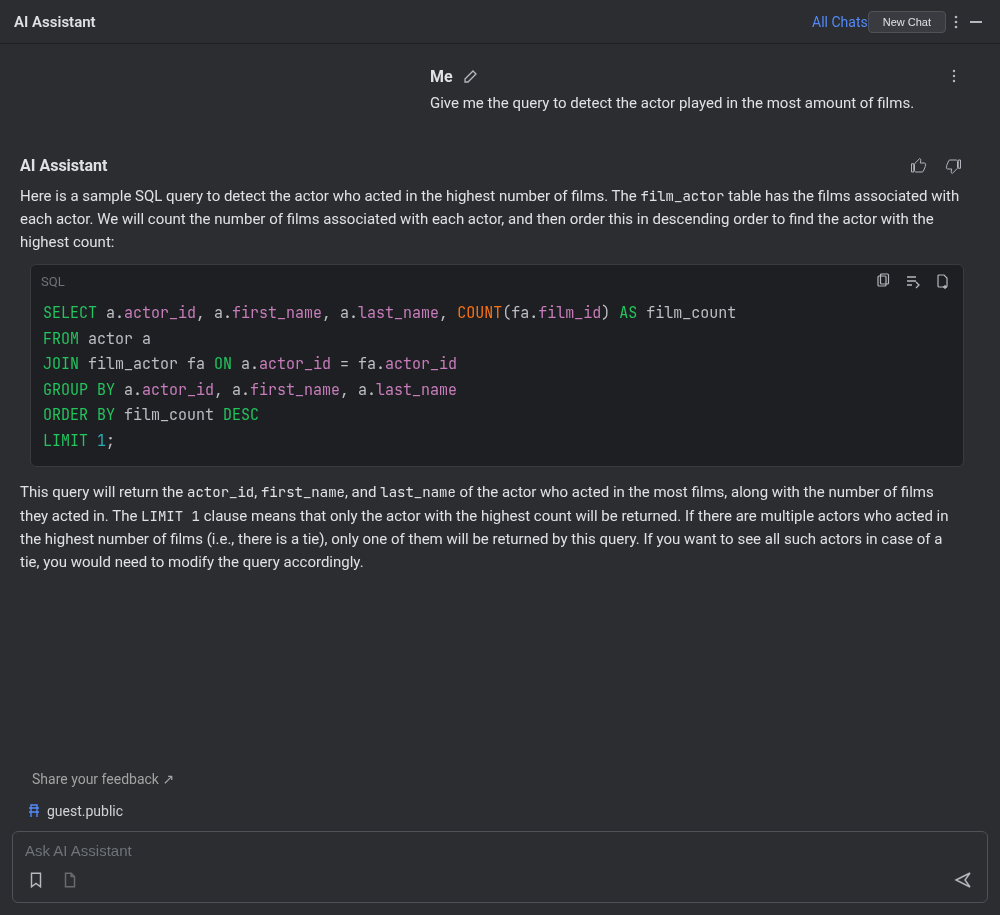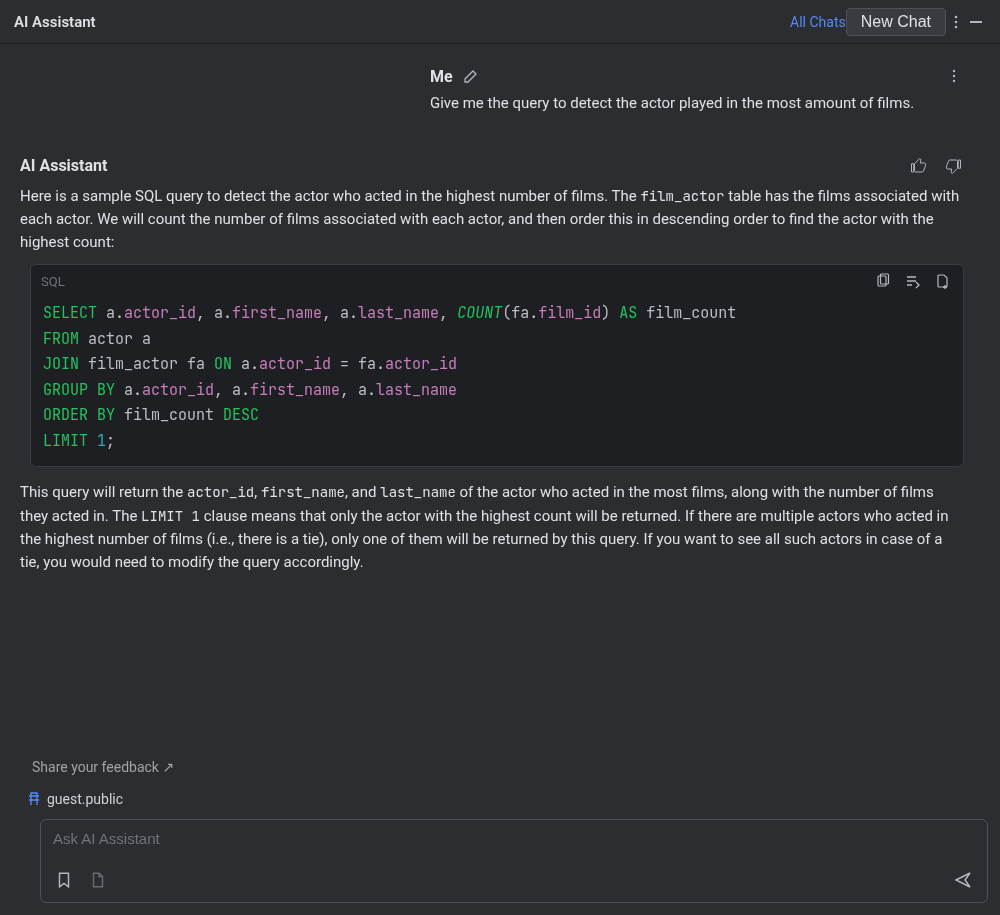--- a/index.html
+++ b/index.html
@@ -34,21 +34,21 @@
     color: #548af7;
     cursor: pointer;
     font-size: 14px;
   }
   .new-chat-btn {
     background: #393b40;
     border: 1px solid #4e5157;
     color: #dfe1e5;
     padding: 4px 14px;
     border-radius: 4px;
-    font-size: 16px;
+    font-size: 11px;
     cursor: pointer;
   }
   .icon-btn {
     background: none;
     border: none;
     color: #b4b8bf;
     cursor: pointer;
     padding: 2px;
     display: flex;
     align-items: center;
@@ -125,21 +125,21 @@
     gap: 10px;
   }
   .code-body {
     font-family: "JetBrains Mono", Consolas, monospace;
     font-size: 15px;
     padding: 4px 12px 12px 12px;
     line-height: 1.7;
     white-space: pre;
   }
   .kw { color: #22c55e; }
-  .fn { color: #22c55e; font-style: italic; }
+  .fn { color: #f97316; }
   .id { color: #c77dbb; }
   .num { color: #2aacb8; }
   .base { color: #bcbec4; }
   .feedback-link-row {
     text-align: left;
     padding: 0 20px 10px 20px;
     color: #a3a3a3;
     font-size: 14px;
   }
   .bottom-area {
@@ -160,25 +160,24 @@
     margin-left: 6px;
     margin-bottom: 6px;
     cursor: pointer;
   }
   .context-chip svg { flex-shrink: 0; }
   .input-box {
     background: #2b2d30;
     border: 1px solid #4e5157;
     border-radius: 6px;
     padding: 10px 12px;
-    height: 84px;
+    height: 72px;
     display: flex;
     flex-direction: column;
     justify-content: space-between;
-    margin-left: 28px;
   }
   .input-box input {
     background: transparent;
     border: none;
     outline: none;
     color: #dfe1e5;
     font-size: 15px;
     width: 100%;
   }
   .input-box input::placeholder { color: #6f737a; }

